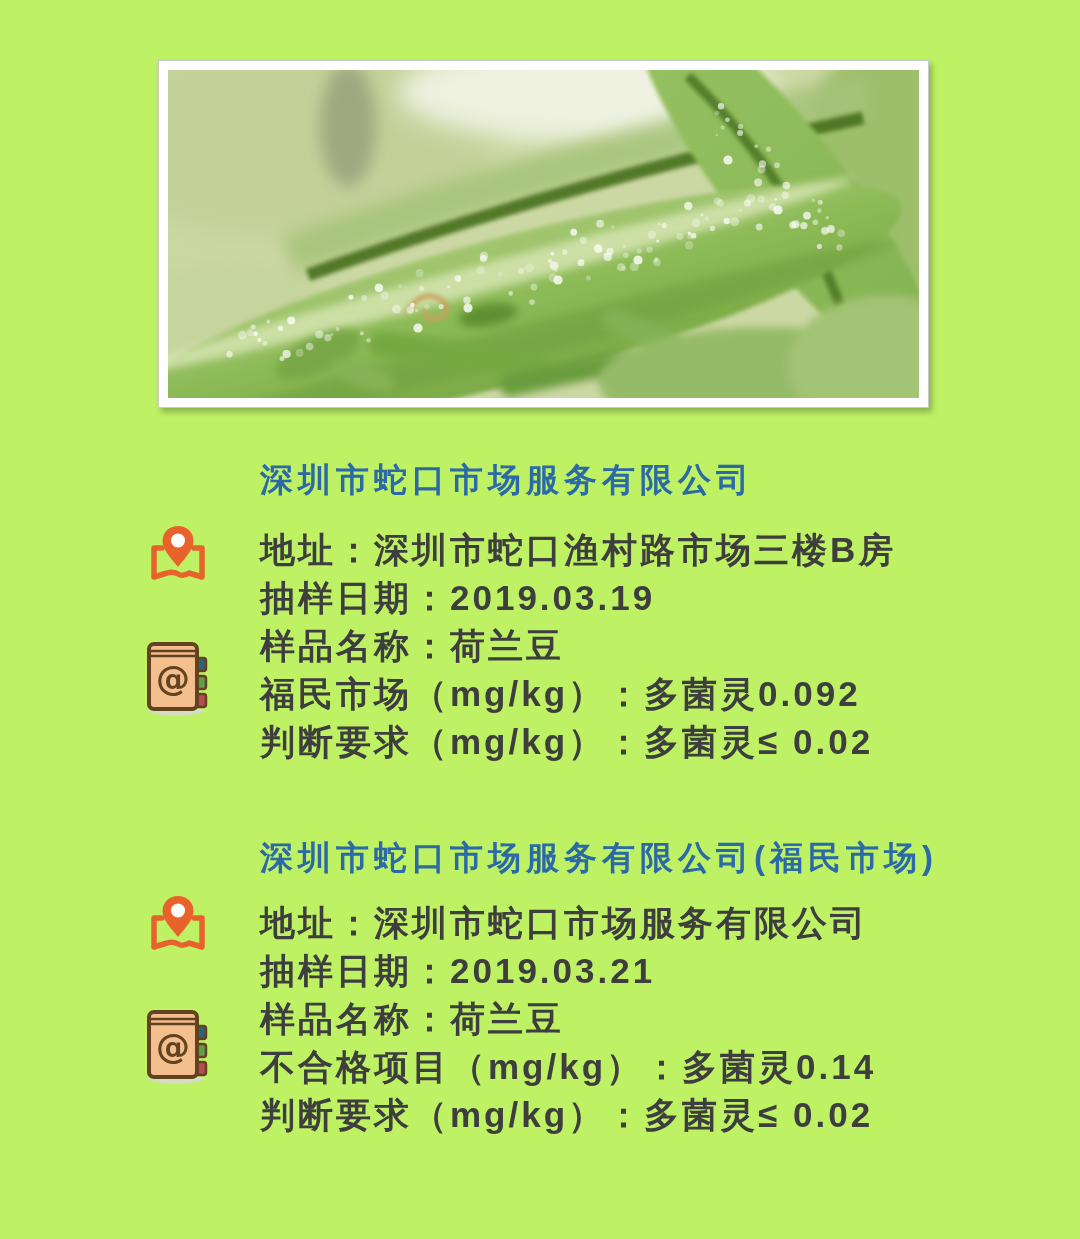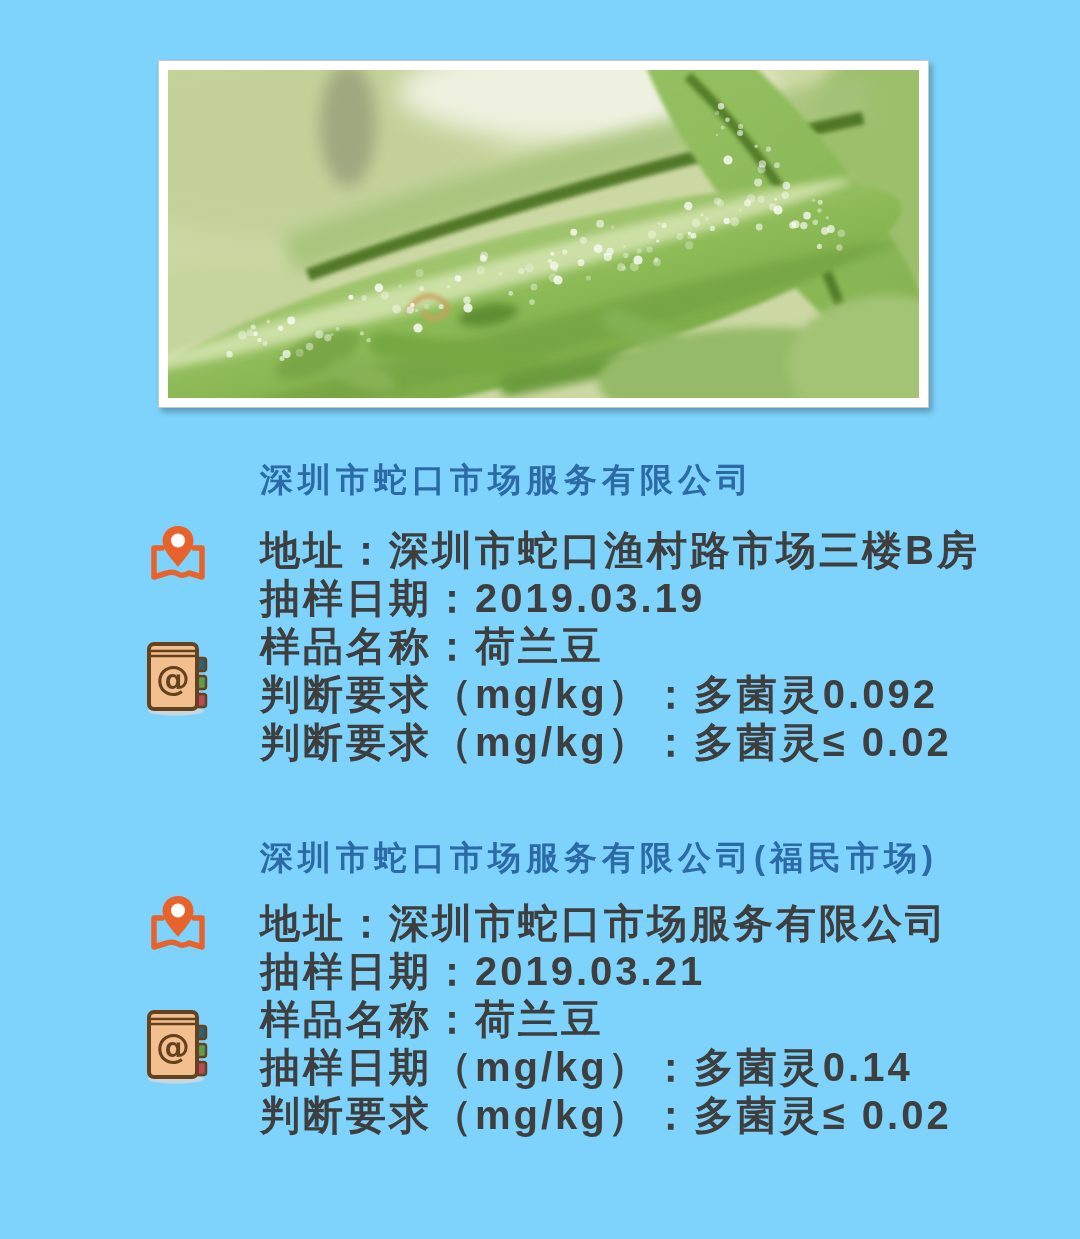--- a/index.html
+++ b/index.html
@@ -1,19 +1,19 @@
 <!DOCTYPE html>
 <html><head>
 <meta charset="utf-8">
 <style>
   html,body{margin:0;padding:0;background:#ffffff;}
   #page{
     position:relative;
     width:1080px;height:1239px;
-    background:#7dd3fc;
+    background:#bef264;
     overflow:hidden;
     font-family:"Liberation Sans","DejaVu Sans",sans-serif;
   }
   
   .photo-frame{
     position:absolute;left:158px;top:60px;
     width:771px;height:348px;
     box-sizing:border-box;
     background:#ffffff;
     border:1px solid #c9c9c9;
@@ -27,21 +27,21 @@
     font-size:33px;font-weight:700;
     letter-spacing:5px;
     color:#2b6aa6;
     white-space:nowrap;
     line-height:36px;
   }
   
   .info-line{
     position:absolute;left:260px;
     height:48px;line-height:48px;
-    font-size:40px;font-weight:700;
+    font-size:35px;font-weight:700;
     letter-spacing:3px;
     color:#3e3e3e;
     white-space:nowrap;
   }
   .icon-slot{position:absolute;}
 </style>
 </head>
 <body>
 
 <div id="page">
@@ -263,21 +263,21 @@
       <rect x="48" y="36" width="14" height="13" rx="2.5" fill="#5d9e4a" stroke="#63421f" stroke-width="2.5"></rect>
       <rect x="48" y="54" width="14" height="13" rx="2.5" fill="#b94a56" stroke="#63421f" stroke-width="2.5"></rect>
       <rect x="5" y="4" width="48" height="65" rx="5" fill="#f3bf8e" stroke="#63421f" stroke-width="4"></rect>
       <line x1="7" y1="11" x2="51" y2="11" stroke="#63421f" stroke-width="2.5"></line>
       <line x1="7" y1="16" x2="51" y2="16" stroke="#63421f" stroke-width="2.5"></line>
       <text x="29" y="50" font-size="34" font-weight="bold" fill="#63421f" text-anchor="middle" font-family="'DejaVu Sans',sans-serif">@</text>
     </svg>
   </div>
 
   <div class="info-line" style="top:622px;">样品名称：荷兰豆</div>
-  <div class="info-line" style="top:670px;">判断要求（mg/kg）：多菌灵0.092</div>
+  <div class="info-line" style="top:670px;">福民市场（mg/kg）：多菌灵0.092</div>
   <div class="info-line" style="top:718px;">判断要求（mg/kg）：多菌灵≤ 0.02</div>
 
   <div class="section-title" style="top:840px;">深圳市蛇口市场服务有限公司(福民市场)</div>
 
   <div class="icon-slot" style="left:146px;top:892px;">
     <svg width="64" height="66" viewBox="0 0 64 66">
       <path d="M16 26 H8 V55 L21 51 Q27 49 32 52 Q37 55 43 51 L56 55 V26 H48" fill="none" stroke="#e8632c" stroke-width="5.5" stroke-linecap="round" stroke-linejoin="round"></path>
       <path d="M32 4 C23 4 16.5 10.5 16.5 19 C16.5 28 26 37.5 32 45 C38 37.5 47.5 28 47.5 19 C47.5 10.5 41 4 32 4 Z" fill="#e8632c"></path>
       <circle cx="32" cy="18.5" r="7" fill="#ffffff"></circle>
     </svg>
@@ -293,16 +293,16 @@
       <rect x="48" y="36" width="14" height="13" rx="2.5" fill="#5d9e4a" stroke="#63421f" stroke-width="2.5"></rect>
       <rect x="48" y="54" width="14" height="13" rx="2.5" fill="#b94a56" stroke="#63421f" stroke-width="2.5"></rect>
       <rect x="5" y="4" width="48" height="65" rx="5" fill="#f3bf8e" stroke="#63421f" stroke-width="4"></rect>
       <line x1="7" y1="11" x2="51" y2="11" stroke="#63421f" stroke-width="2.5"></line>
       <line x1="7" y1="16" x2="51" y2="16" stroke="#63421f" stroke-width="2.5"></line>
       <text x="29" y="50" font-size="34" font-weight="bold" fill="#63421f" text-anchor="middle" font-family="'DejaVu Sans',sans-serif">@</text>
     </svg>
   </div>
 
   <div class="info-line" style="top:995px;">样品名称：荷兰豆</div>
-  <div class="info-line" style="top:1043px;">抽样日期（mg/kg）：多菌灵0.14</div>
+  <div class="info-line" style="top:1043px;">不合格项目（mg/kg）：多菌灵0.14</div>
   <div class="info-line" style="top:1091px;">判断要求（mg/kg）：多菌灵≤ 0.02</div>
 
 </div>
 
 </body></html>

